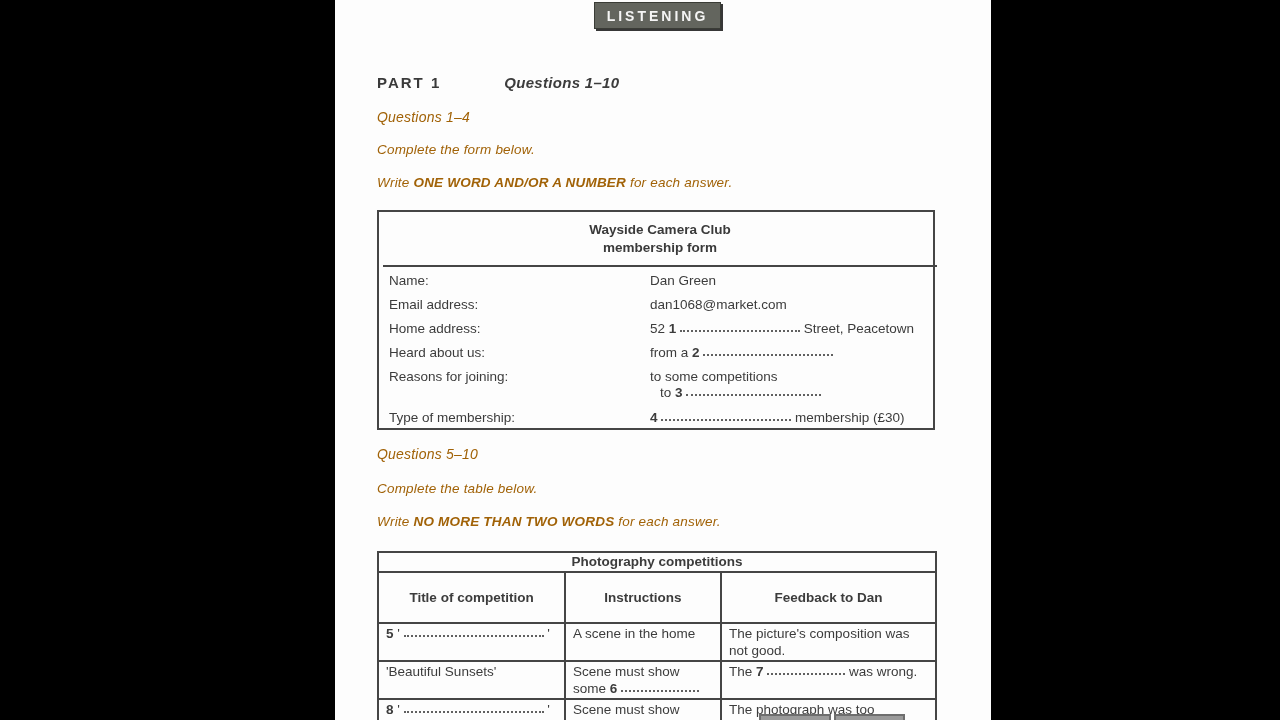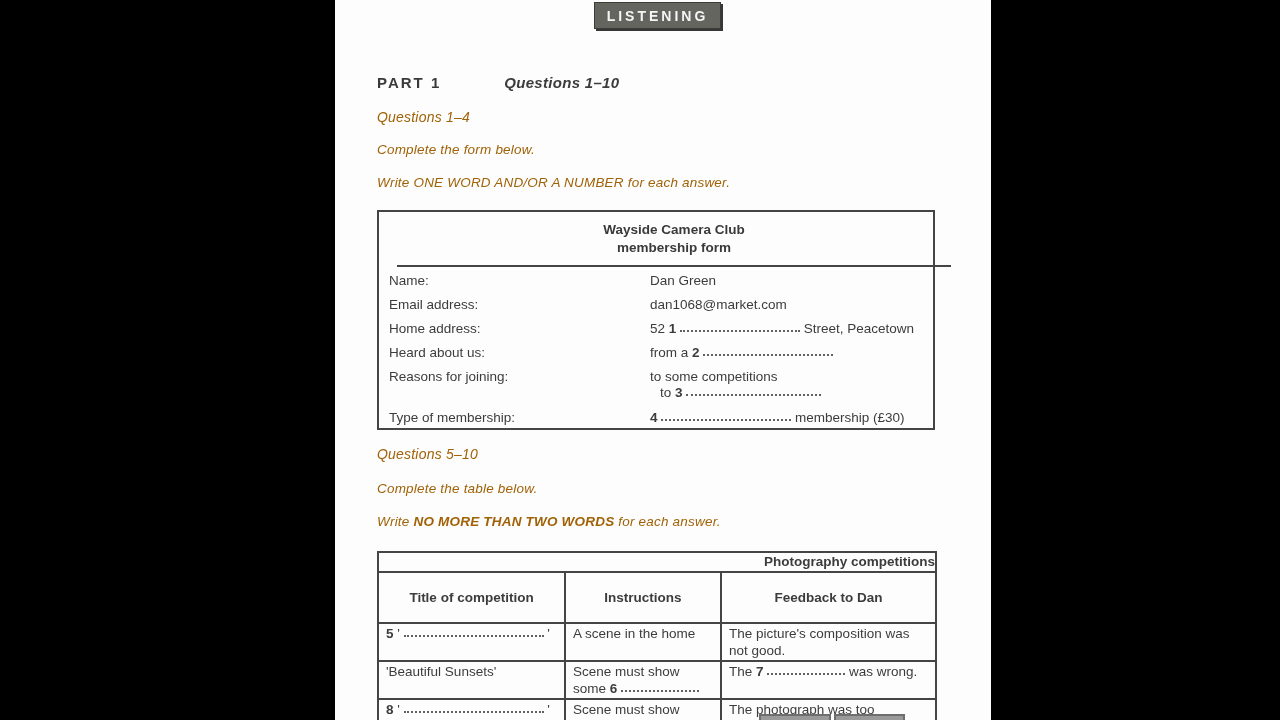--- a/index.html
+++ b/index.html
@@ -24,32 +24,32 @@
   }
 
   .part-heading { position: absolute; left: 42px; top: 74px; width: 560px; }
   .part-title { font-weight: bold; font-size: 15px; letter-spacing: 2px; color: #3a3a3a; }
   .part-range { font-weight: bold; font-style: italic; font-size: 15px; margin-left: 63px; letter-spacing: 0.3px; }
 
   .line { position: absolute; left: 42px; font-size: 13.5px; font-style: italic; color: #a16207; letter-spacing: 0.2px; text-align: center; }
   .sub-questions { top: 109px; font-size: 14px; }
   .instr-1 { top: 142px; }
   .write-line { top: 175px; }
-  .write-line b { font-weight: normal; }
+  .write-line b { font-weight: bold; }
   .sub-questions-2 { top: 446px; font-size: 14px; }
   .instr-2 { top: 481px; }
   .write-line-2 { top: 514px; }
 
   
   .form-box {
     position: absolute; left: 42px; top: 210px; width: 558px; height: 220px;
     border: 2px solid #454545; background: #fdfdfd;
   }
   .form-header {
-    position: absolute; left: 18px; top: 0; width: 100%; height: 55px;
+    position: absolute; left: 4px; top: 0; width: 100%; height: 55px;
     border-bottom: 2px solid #454545;
     display: flex; flex-direction: column; align-items: center; justify-content: center;
     font-weight: bold; font-size: 13.5px; line-height: 18px; color: #3a3a3a;
   }
   .form-row { position: absolute; left: 0; width: 100%; font-size: 13.5px; line-height: 16px; }
   .form-label { position: absolute; left: 10px; white-space: nowrap; }
   .form-answer { position: absolute; left: 271px; white-space: nowrap; }
   .row-name    { top: 61px; }
   .row-email   { top: 85px; }
   .row-home    { top: 109px; }
@@ -70,21 +70,21 @@
   
   .comp-table {
     position: absolute; left: 42px; top: 551px; width: 558px;
     border-collapse: collapse; table-layout: fixed;
     font-size: 13.5px; color: #3c3c3c;
   }
   .comp-table th, .comp-table td {
     border: 2px solid #454545; vertical-align: top;
     padding: 1px 7px; line-height: 17px;
   }
-  .comp-table .tbl-title th { text-align: right; font-size: 13.5px; padding: 1px 0; line-height: 16px; }
+  .comp-table .tbl-title th { text-align: center; font-size: 13.5px; padding: 1px 0; line-height: 16px; }
   .comp-table .tbl-head th { text-align: center; font-size: 13.5px; padding: 16px 0; line-height: 17px; }
   .col-a { width: 187px; } .col-b { width: 156px; } .col-c { width: 215px; }
   .cell-tall { height: 36px; }
 
   
   .cut-btn {
     position: absolute; top: 714px; height: 8px;
     background: #9a9a9a; border: 2px solid #6e6e6e;
   }
   .cut-btn-1 { left: 424px; width: 72px; }

